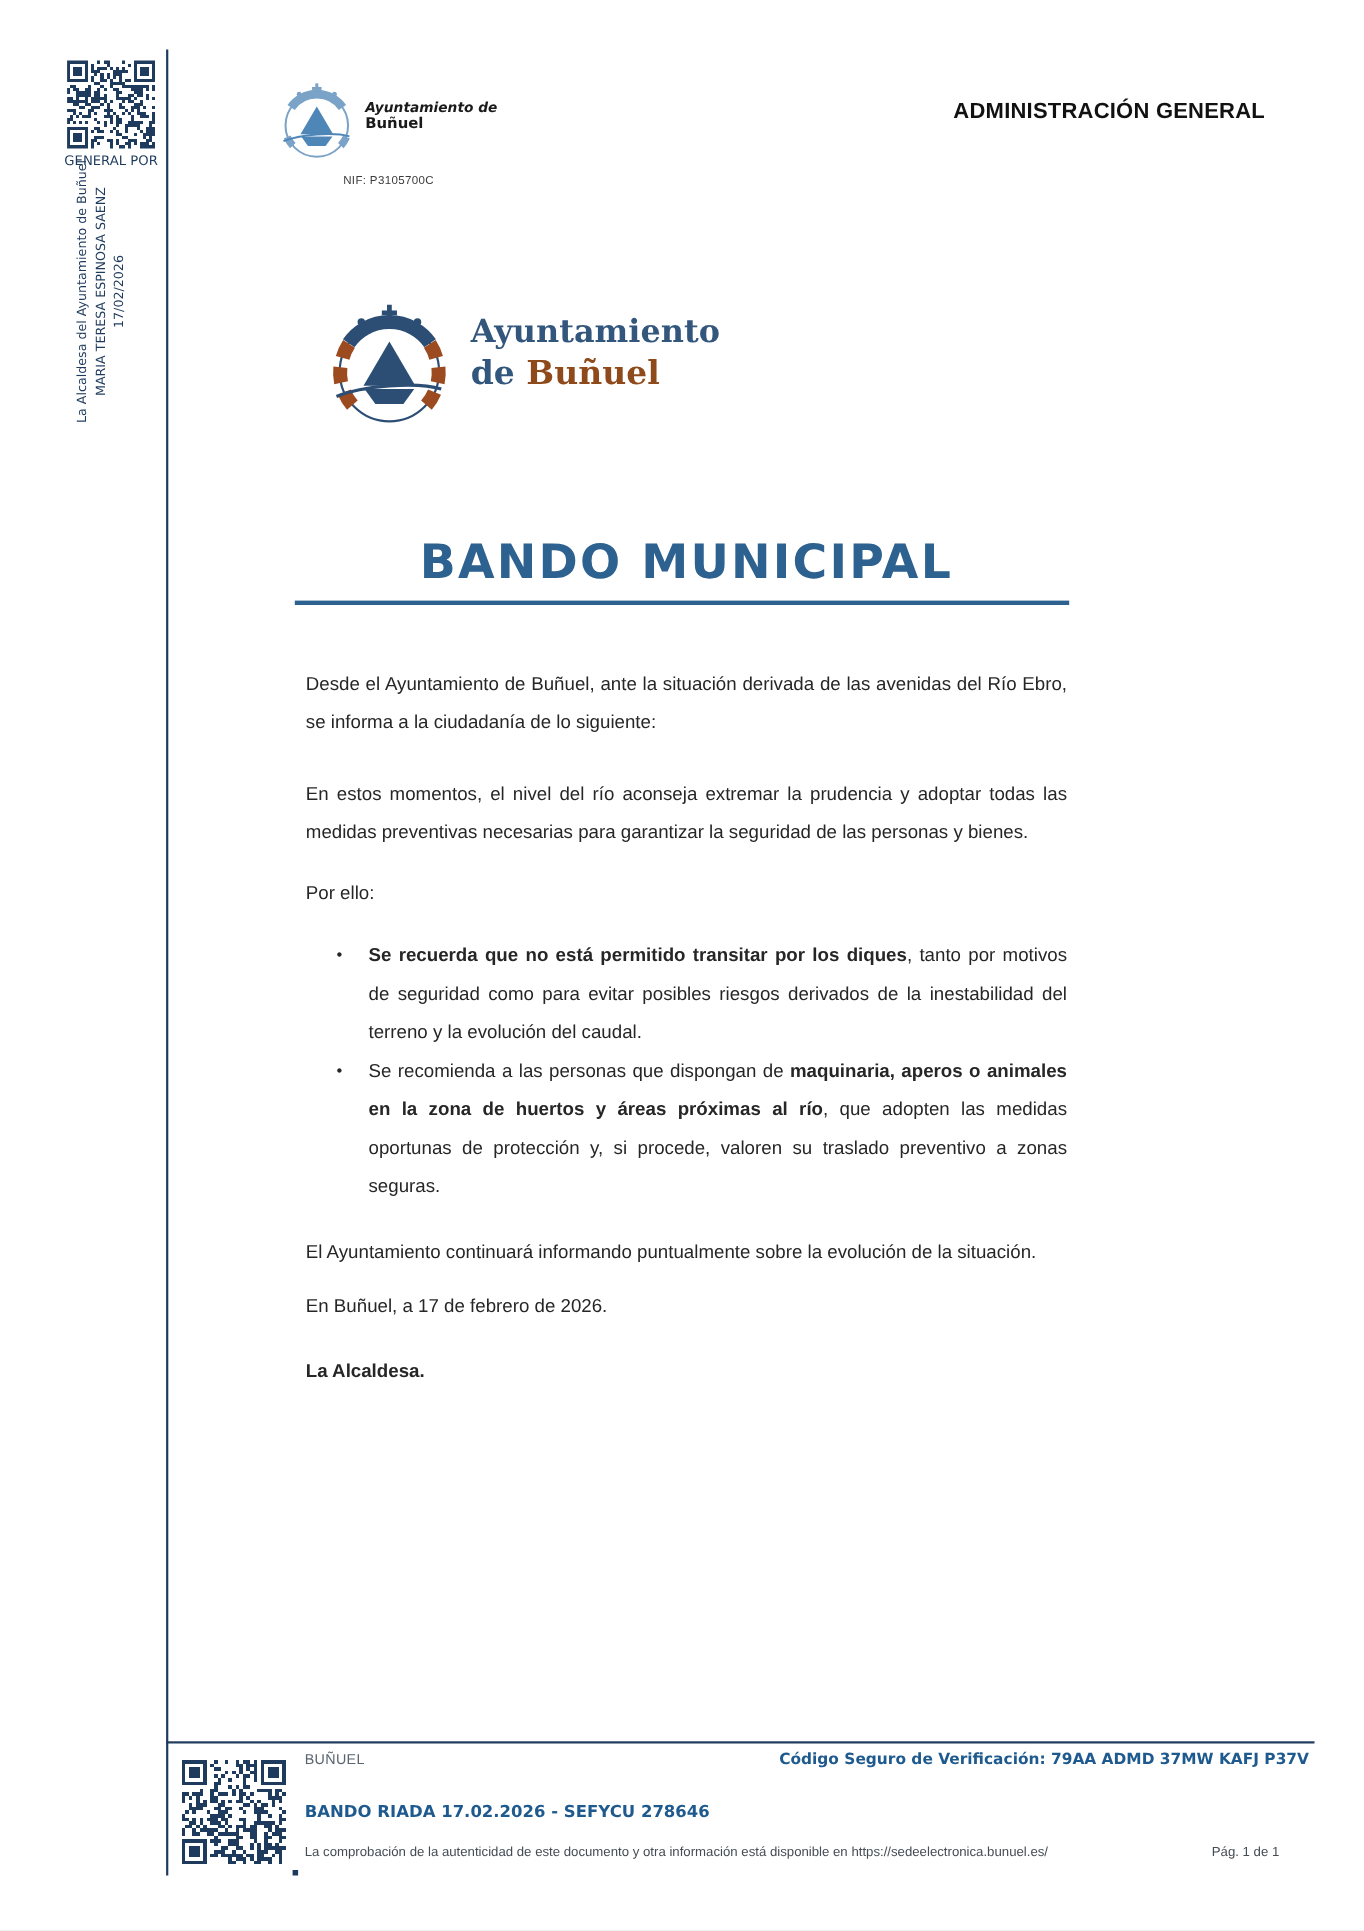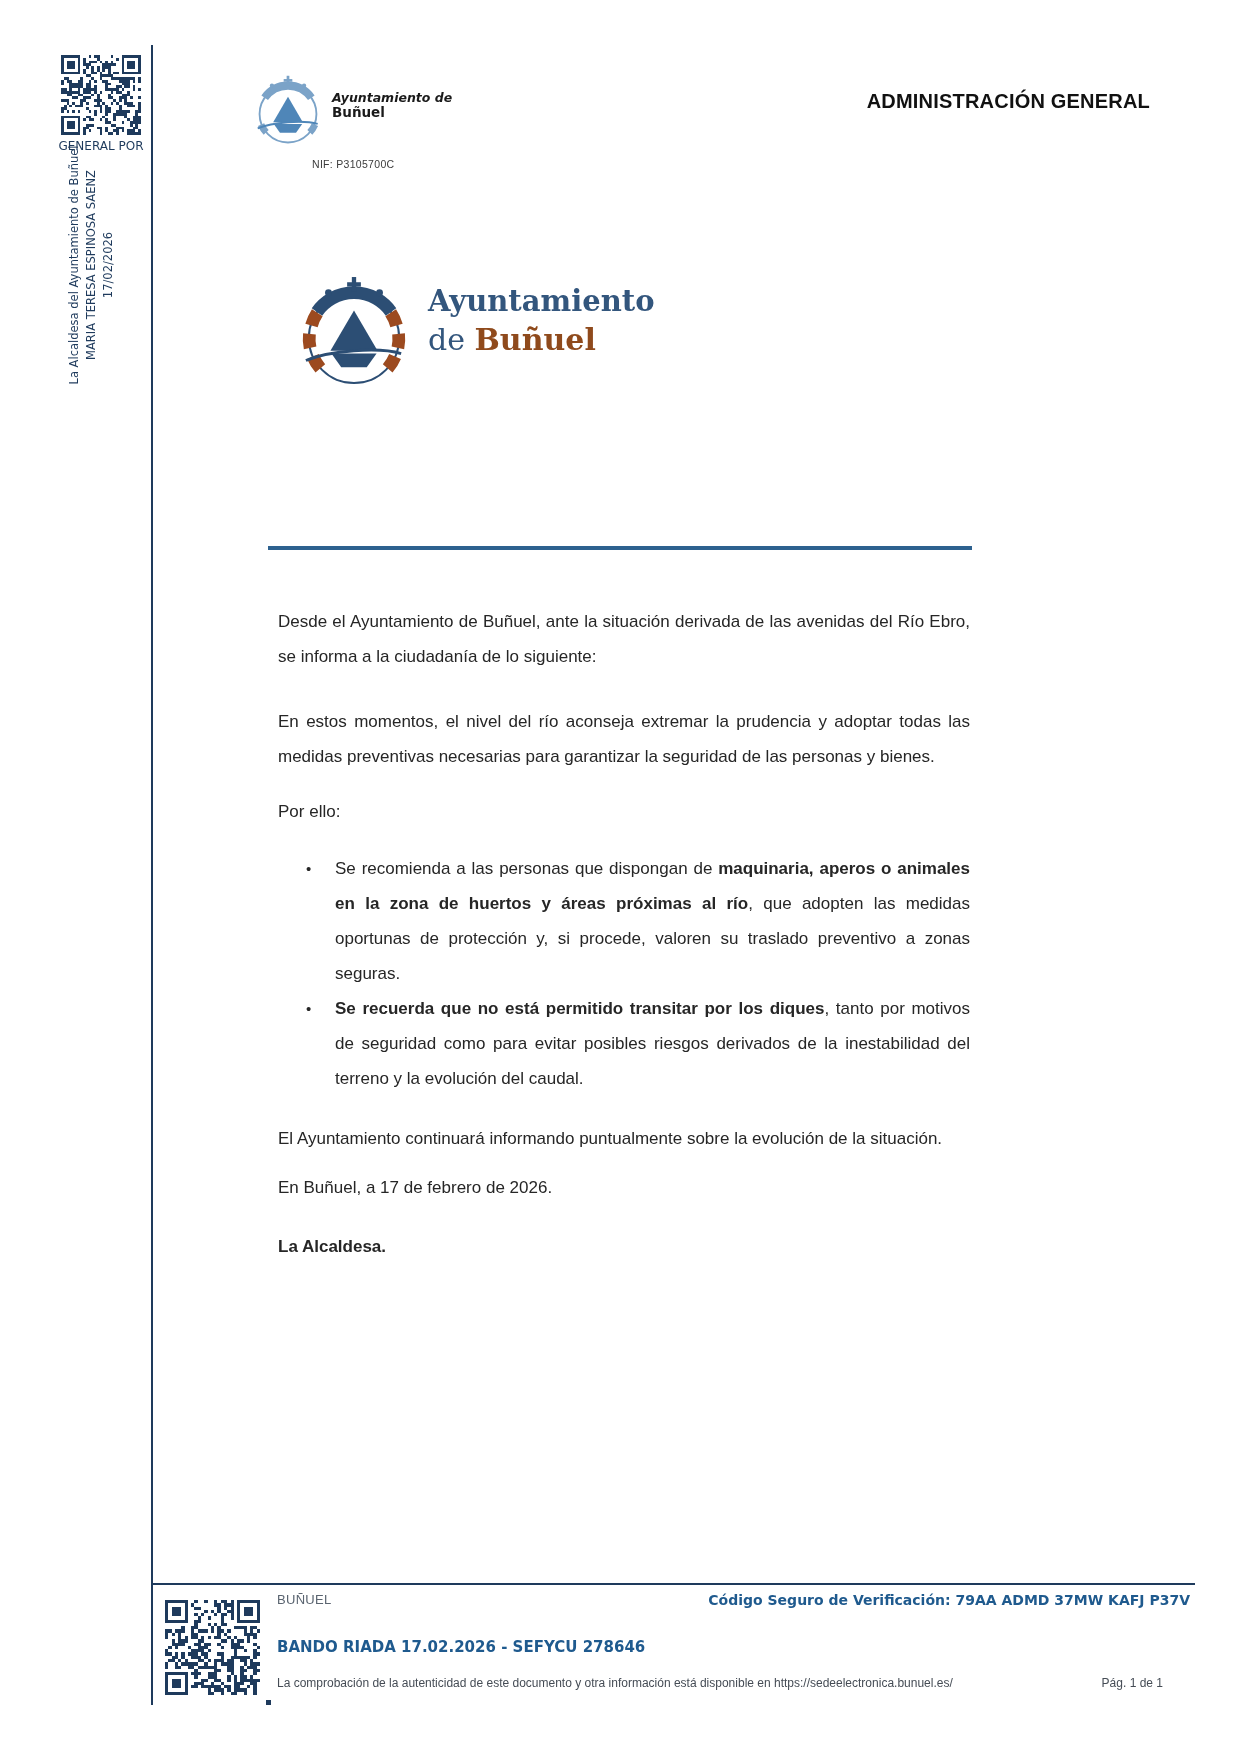--- a/index.html
+++ b/index.html
@@ -49,21 +49,21 @@
     letter-spacing:.2px;
   }
   
   .logo-main{position:absolute;left:300px;top:274px;width:108px;height:118px;}
   .logo-main-text{
     position:absolute;left:428px;top:283px;
     font-family:"DejaVu Serif",serif;line-height:36px;
   }
   .logo-main-text .row1{font-size:29px;font-weight:bold;color:#33567d;}
   .logo-main-text .row2{font-size:30px;margin-top:3px;}
-  .logo-main-text .de{color:#33567d;font-weight:normal;}
+  .logo-main-text .de{color:#33567d;font-weight:bold;}
   .logo-main-text .town{color:#8f4a1c;font-weight:bold;}
   
   .bando-title{
     position:absolute;left:278px;top:486px;width:692px;margin:0;
     text-align:center;
     font-family:"DejaVu Sans",sans-serif;font-size:43px;font-weight:bold;
     letter-spacing:2px;color:#2d618f;
   }
   .title-rule{
     position:absolute;left:268px;top:546px;width:704px;height:4px;
@@ -480,29 +480,30 @@
       <polygon points="55,36 31,77 79,77"></polygon>
       <polygon points="32,80 78,80 68,94 42,94"></polygon>
     </g>
     <path d="M 6 87 C 30 77, 80 73, 103 80" stroke="#2c4e74" stroke-width="3" fill="none"></path>
   </svg>
   <div class="logo-main-text">
     <div class="row1">Ayuntamiento</div>
     <div class="row2"><span class="de">de </span><span class="town">Buñuel</span></div>
   </div>
 
+  <h1 class="bando-title">BANDO MUNICIPAL</h1>
   <div class="title-rule"></div>
 
   <div class="doc-body">
     <p>Desde el Ayuntamiento de Buñuel, ante la situación derivada de las avenidas del Río Ebro, se informa a la ciudadanía de lo siguiente:</p>
     <p class="p2">En estos momentos, el nivel del río aconseja extremar la prudencia y adoptar todas las medidas preventivas necesarias para garantizar la seguridad de las personas y bienes.</p>
     <p class="p-intro">Por ello:</p>
     <ul>
+      <li><b>Se recuerda que no está permitido transitar por los diques</b><span>, tanto por motivos de seguridad como para evitar posibles riesgos derivados de la inestabilidad del terreno y la evolución del caudal.</span></li>
       <li><span>Se recomienda a las personas que dispongan de </span><b>maquinaria, aperos o animales en la zona de huertos y áreas próximas al río</b><span>, que adopten las medidas oportunas de protección y, si procede, valoren su traslado preventivo a zonas seguras.</span></li>
-      <li><b>Se recuerda que no está permitido transitar por los diques</b><span>, tanto por motivos de seguridad como para evitar posibles riesgos derivados de la inestabilidad del terreno y la evolución del caudal.</span></li>
     </ul>
     <p class="p4">El Ayuntamiento continuará informando puntualmente sobre la evolución de la situación.</p>
     <p class="date-line">En Buñuel, a 17 de febrero de 2026.</p>
     <p class="signature">La Alcaldesa.</p>
   </div>
 
   <div class="footer-rule"></div>
   <svg class="qr qr-bottom" shape-rendering="crispEdges" viewBox="0 0 29 29">
       <g fill="currentColor">
         <rect x="9" y="0" width="1" height="1"></rect>

